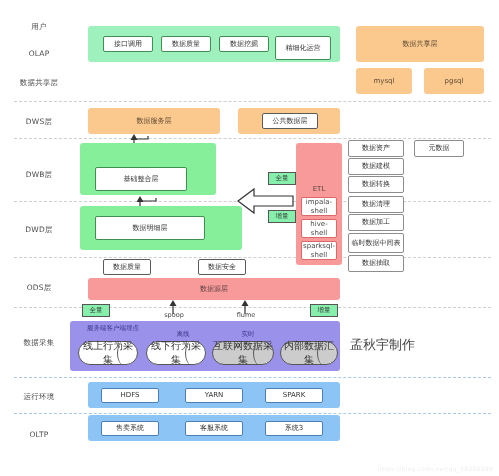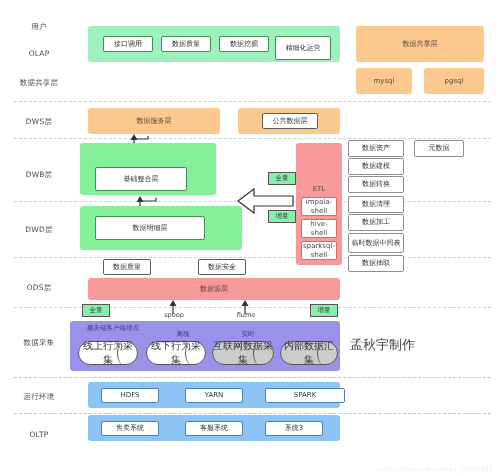--- a/index.html
+++ b/index.html
@@ -213,21 +213,21 @@
   </div>
   <div class="cyl grey" style="left:280px;top:341px;width:58px;height:24px">
     <span>内部数据汇集</span>
   </div>
 
   <div class="cap credit" style="left:350px;top:336px;width:90px;text-align:left">孟秋宇制作</div>
 
   <div class="band blue abs" style="left:88px;top:382px;width:252px;height:26px"></div>
   <div class="node blueb" style="left:101px;top:388px;width:58px;height:15px">HDFS</div>
   <div class="node blueb" style="left:185px;top:388px;width:58px;height:15px">YARN</div>
-  <div class="node blueb" style="left:265px;top:388px;width:80px;height:15px">SPARK</div>
+  <div class="node blueb" style="left:265px;top:388px;width:58px;height:15px">SPARK</div>
 
   <div class="band blue abs" style="left:88px;top:415px;width:252px;height:26px"></div>
   <div class="node blueb" style="left:101px;top:421px;width:58px;height:15px">售卖系统</div>
   <div class="node blueb" style="left:185px;top:421px;width:58px;height:15px">客服系统</div>
   <div class="node blueb" style="left:265px;top:421px;width:58px;height:15px">系统3</div>
 
   <div class="wm">https://blog.csdn.net/qq_38306999</div>
 </div>
 
 </body></html>

